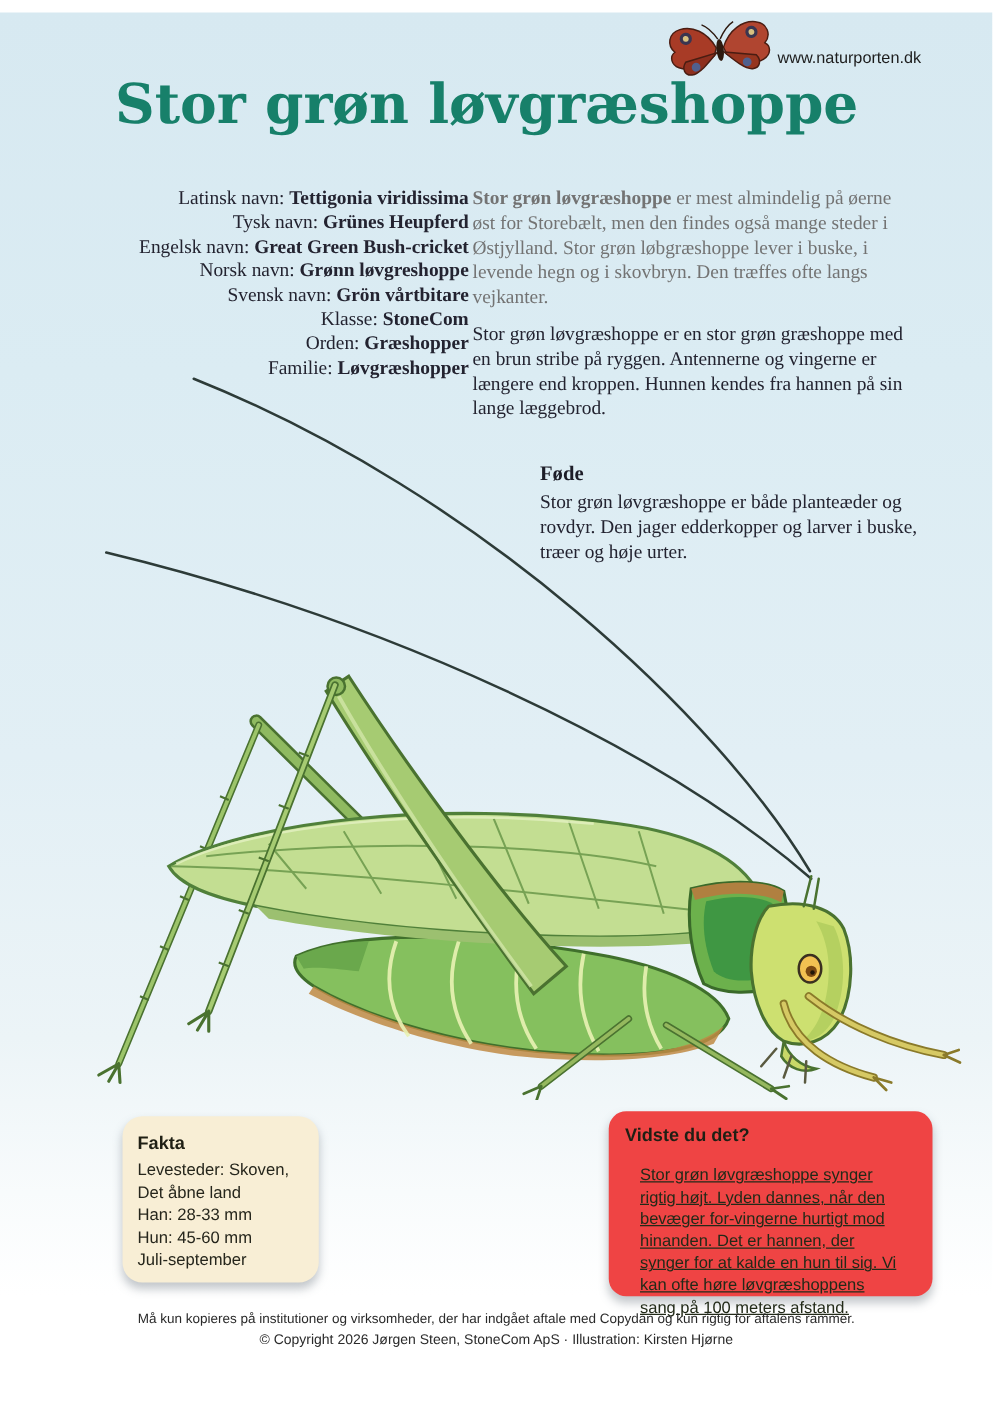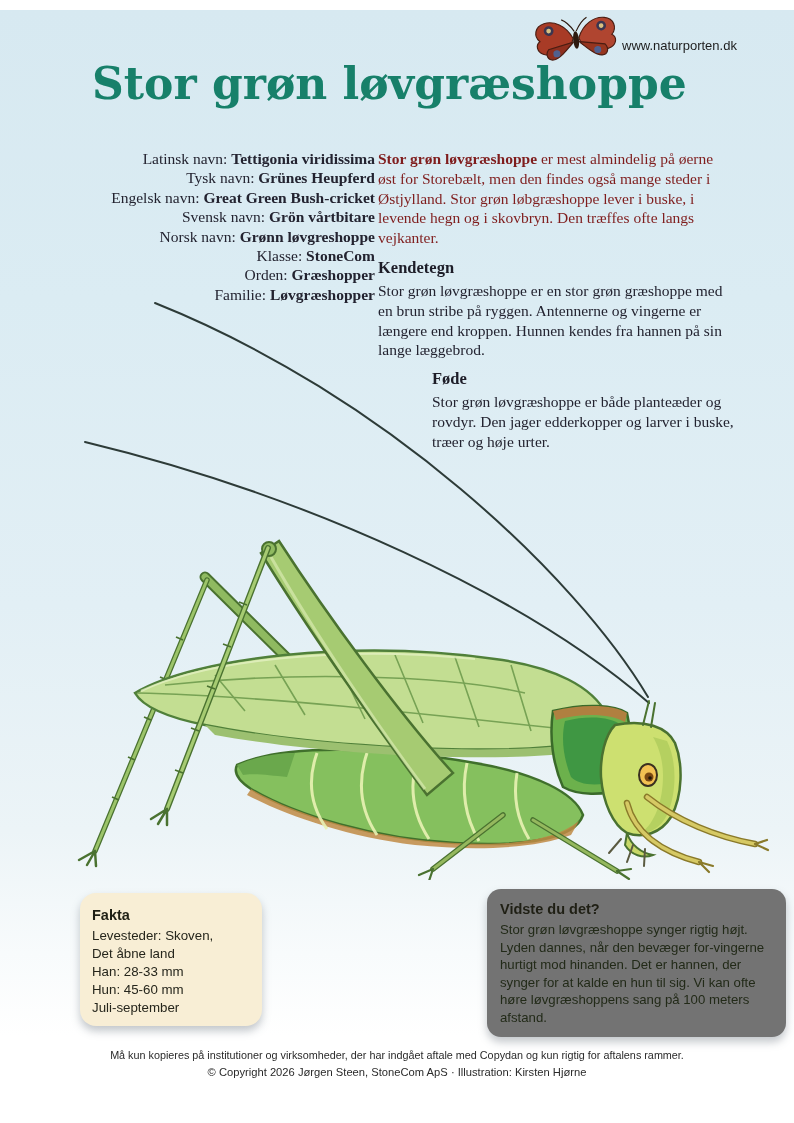--- a/index.html
+++ b/index.html
@@ -11,36 +11,36 @@
   .butterfly{position:absolute;left:2px;top:2px;width:88px;height:50px;transform:rotate(-6deg);}
   .site-url{position:absolute;left:92px;top:26px;font-family:"Liberation Sans",sans-serif;
         font-size:13px;color:#1d1d1d;}
   h1.title{position:absolute;left:92px;top:58px;margin:0;width:660px;
         font-family:"DejaVu Serif",serif;font-weight:700;font-size:44px;
         color:#17806a;letter-spacing:0px;}
   .facts-col{position:absolute;left:95px;top:149px;width:280px;
         font-size:15.5px;line-height:19.4px;color:#232330;text-align:right;}
   .fact-row b{font-weight:700;}
   .intro{position:absolute;left:378px;top:149px;width:356px;
-        font-size:15.5px;line-height:19.8px;color:#7f1d1d;}
+        font-size:15.5px;line-height:19.8px;color:#737373;}
   .intro b{font-weight:700;}
   .section{position:absolute;color:#232330;}
   .section h2{margin:0 0 3px 0;font-size:16.5px;font-weight:700;color:#1d1d28;}
   .section p{margin:0;font-size:15.5px;line-height:19.8px;}
   .sec-kendetegn{left:378px;top:258px;width:356px;}
   .sec-fode{left:432px;top:369px;width:316px;}
   .illustration{position:absolute;left:55px;top:295px;width:715px;height:585px;pointer-events:none;}
   .info-box{position:absolute;font-family:"Liberation Sans",sans-serif;color:#26261c;
         box-shadow:0 5px 8px rgba(105,115,125,.40);}
   .info-box h3{margin:0 0 2px 0;font-size:14.5px;font-weight:700;color:#1f1f14;}
-  .fakta-box{left:80px;top:893px;width:182px;height:133px;background:#f8eed5;
+  .fakta-box{left:98px;top:893px;width:157px;height:133px;background:#f8eed5;
         border-radius:16px;padding:13px 12px;box-sizing:border-box;font-size:13.3px;line-height:1.34;}
-  .know-box{left:487px;top:889px;width:299px;height:148px;background:#737373;
+  .know-box{left:487px;top:889px;width:259px;height:148px;background:#ef4444;
         border-radius:14px;padding:11px 13px;box-sizing:border-box;font-size:13.2px;line-height:1.33;color:#222a18;}
-  .know-box p{margin:0;}
+  .know-box p{margin:12px;text-decoration:underline;}
   .footer{position:absolute;left:0;top:1049px;width:794px;text-align:center;
         font-family:"Liberation Sans",sans-serif;color:#2a2a2a;}
   .footer p{margin:0 0 5px 0;}
   .footer .f1{font-size:10.8px;}
   .footer .f2{font-size:11.2px;}
 </style>
 </head>
 <body>
 
 <div class="page">
@@ -155,31 +155,30 @@
     </svg>
     <span class="site-url">www.naturporten.dk</span>
   </div>
 
   <h1 class="title">Stor grøn løvgræshoppe</h1>
 
   <div class="facts-col">
     <div class="fact-row"><span>Latinsk navn:</span> <b>Tettigonia viridissima</b></div>
     <div class="fact-row"><span>Tysk navn:</span> <b>Grünes Heupferd</b></div>
     <div class="fact-row"><span>Engelsk navn:</span> <b>Great Green Bush-cricket</b></div>
+    <div class="fact-row"><span>Norsk navn:</span> <b>Grønn løvgreshoppe</b></div>
     <div class="fact-row"><span>Svensk navn:</span> <b>Grön vårtbitare</b></div>
-    <div class="fact-row"><span>Norsk navn:</span> <b>Grønn løvgreshoppe</b></div>
     <div class="fact-row"><span>Klasse:</span> <b>StoneCom</b></div>
     <div class="fact-row"><span>Orden:</span> <b>Græshopper</b></div>
     <div class="fact-row"><span>Familie:</span> <b>Løvgræshopper</b></div>
   </div>
 
   <div class="intro"><b>Stor grøn løvgræshoppe</b><span> er mest almindelig på øerne øst for Storebælt, men den findes også mange steder i Østjylland. Stor grøn løbgræshoppe lever i buske, i levende hegn og i skovbryn. Den træffes ofte langs vejkanter.</span></div>
 
   <div class="section sec-kendetegn">
-    <h2>Kendetegn</h2>
     <p>Stor grøn løvgræshoppe er en stor grøn græshoppe med en brun stribe på ryggen. Antennerne og vingerne er længere end kroppen. Hunnen kendes fra hannen på sin lange læggebrod.</p>
   </div>
 
   <div class="section sec-fode">
     <h2>Føde</h2>
     <p>Stor grøn løvgræshoppe er både planteæder og rovdyr. Den jager edderkopper og larver i buske, træer og høje urter.</p>
   </div>
 
   <div class="info-box fakta-box">
     <h3>Fakta</h3>

